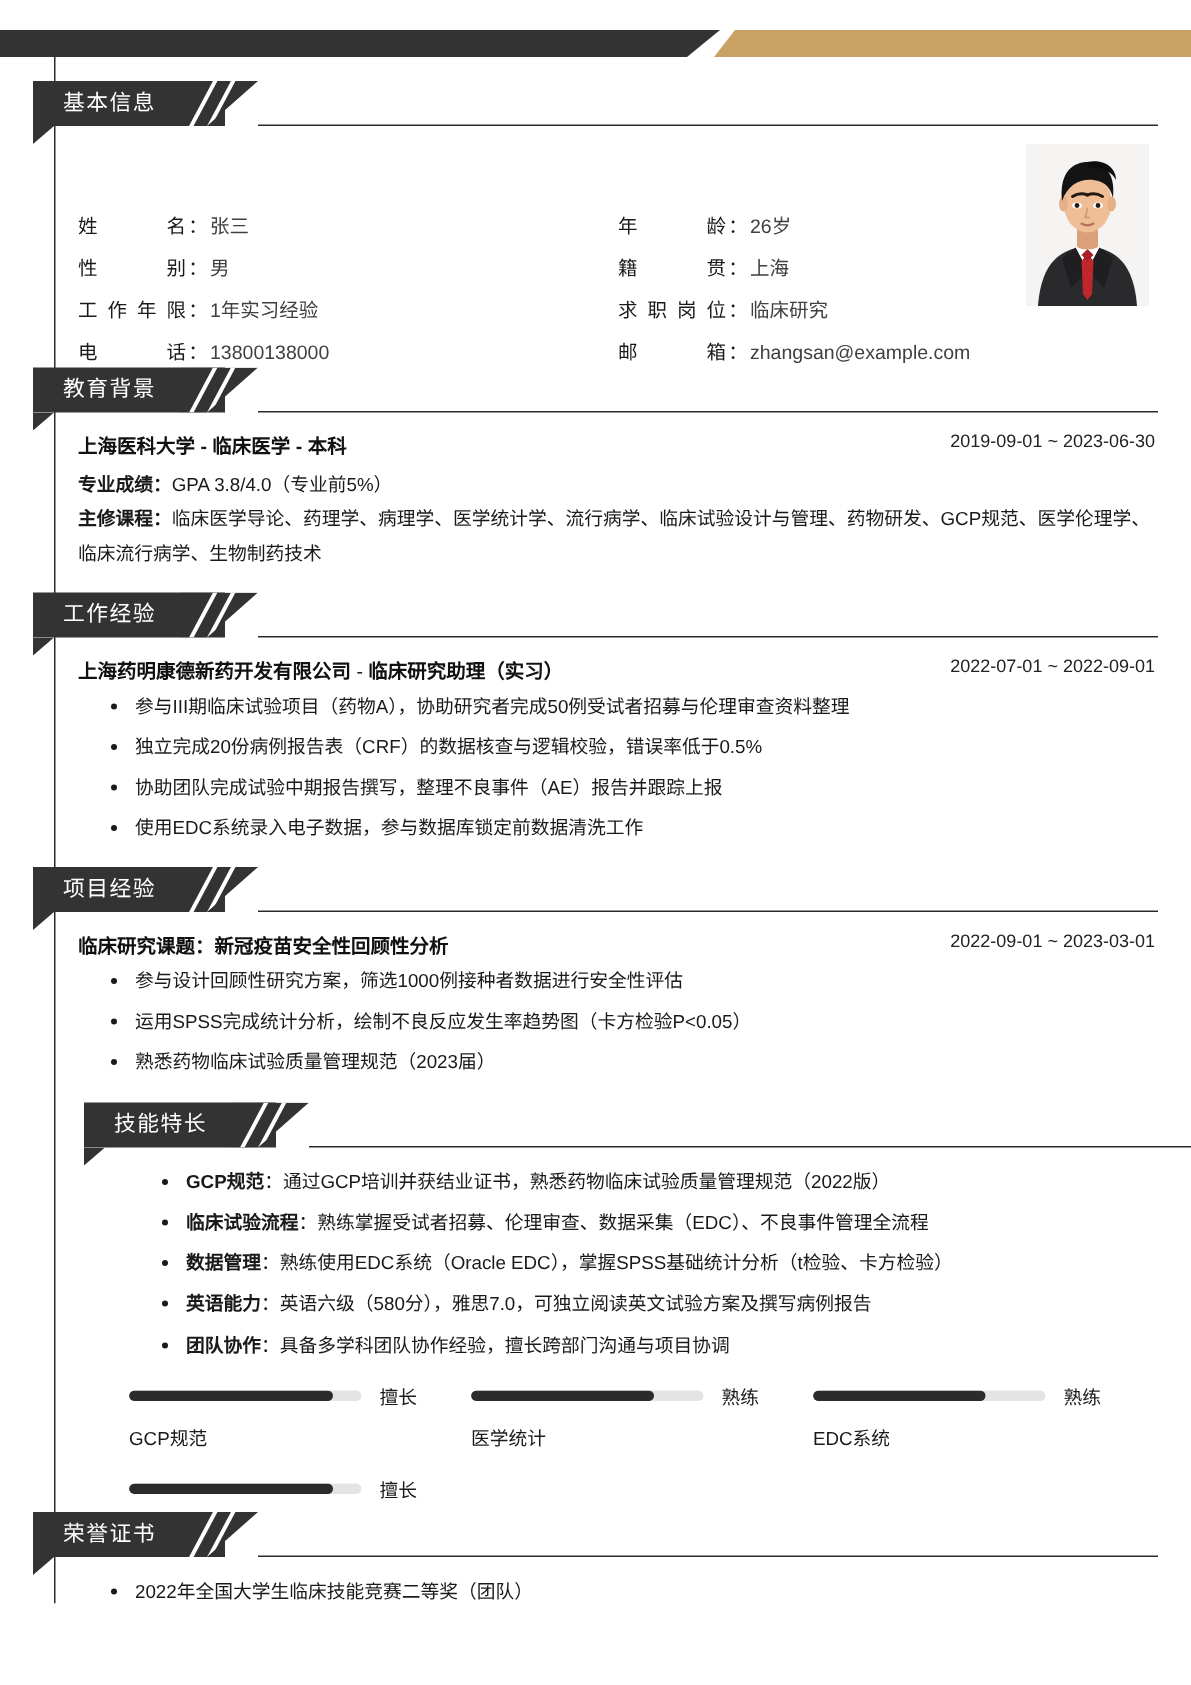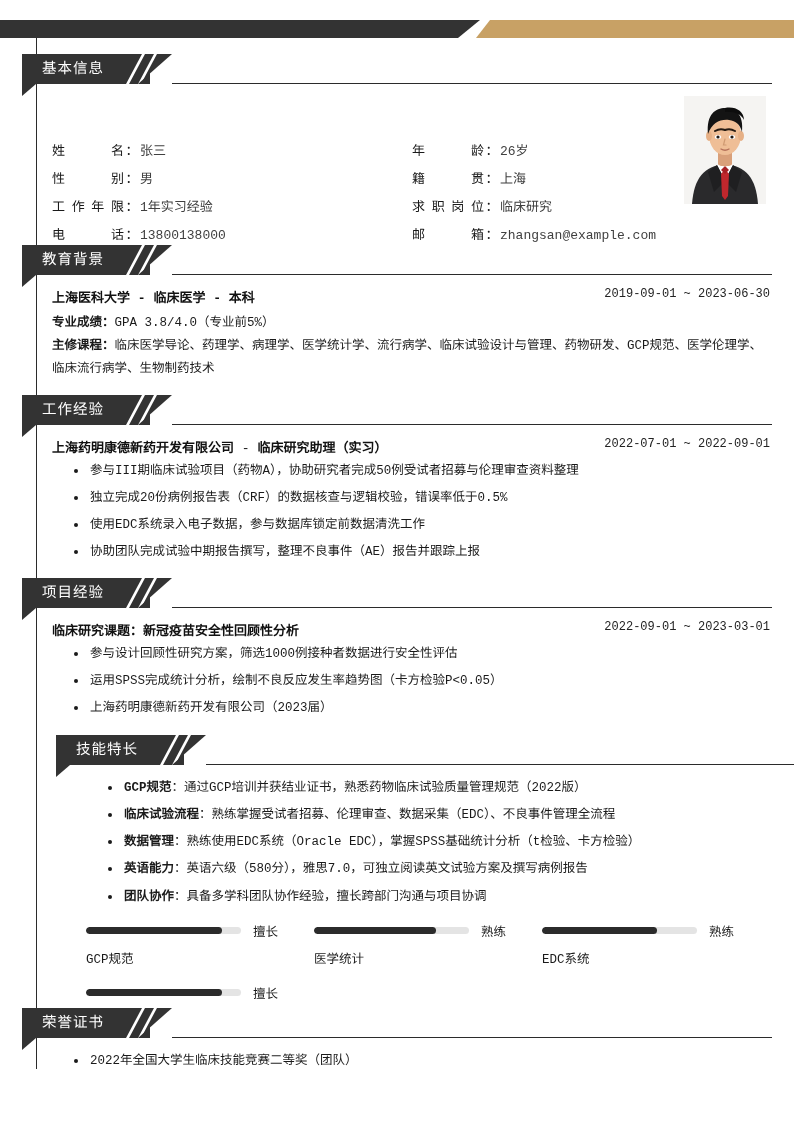--- a/index.html
+++ b/index.html
@@ -13,21 +13,20 @@
     color: #1a1a1a;
     -webkit-font-smoothing: antialiased;
   }
   .page {
     position: relative;
     width: 794px;
     height: 1069px;
     background: #ffffff;
     overflow: hidden;
     box-sizing: border-box;
-    font-family: Liberation Mono, monospace;
   }
 
   
   .topbar-wrap {
     position: absolute;
     left: 0;
     top: 20px;
     width: 794px;
     height: 18px;
   }
@@ -419,22 +418,22 @@
       <div class="sec-rule"></div>
     </div>
     <div class="sec-body">
       <div class="entry-head">
         <span class="entry-title"><span>上海药明康德新药开发有限公司</span><span class="thin"> - </span><span>临床研究助理（实习）</span></span>
         <span class="entry-date">2022-07-01 ~ 2022-09-01</span>
       </div>
       <ul class="bullets">
         <li>参与III期临床试验项目（药物A），协助研究者完成50例受试者招募与伦理审查资料整理</li>
         <li>独立完成20份病例报告表（CRF）的数据核查与逻辑校验，错误率低于0.5%</li>
+        <li>协助团队完成试验中期报告撰写，整理不良事件（AE）报告并跟踪上报</li>
         <li>使用EDC系统录入电子数据，参与数据库锁定前数据清洗工作</li>
-        <li>协助团队完成试验中期报告撰写，整理不良事件（AE）报告并跟踪上报</li>
       </ul>
     </div>
   </div>
 
   <div class="section" style="top:578px;">
     <div class="sec-head">
       <div class="tag">
         <span class="tag-label">项目经验</span>
       </div>
       <div class="tag-slashes">
@@ -445,21 +444,21 @@
       <div class="sec-rule"></div>
     </div>
     <div class="sec-body">
       <div class="entry-head">
         <span class="entry-title">临床研究课题：新冠疫苗安全性回顾性分析</span>
         <span class="entry-date">2022-09-01 ~ 2023-03-01</span>
       </div>
       <ul class="bullets">
         <li>参与设计回顾性研究方案，筛选1000例接种者数据进行安全性评估</li>
         <li>运用SPSS完成统计分析，绘制不良反应发生率趋势图（卡方检验P&lt;0.05）</li>
-        <li>上海药明康德新药开发有限公司（2023届）</li>
+        <li>熟悉药物临床试验质量管理规范（2023届）</li>
       </ul>
     </div>
   </div>
 
   <div class="section" style="top:735px;margin-left:34px;">
     <div class="sec-head">
       <div class="tag">
         <span class="tag-label">技能特长</span>
       </div>
       <div class="tag-slashes">

